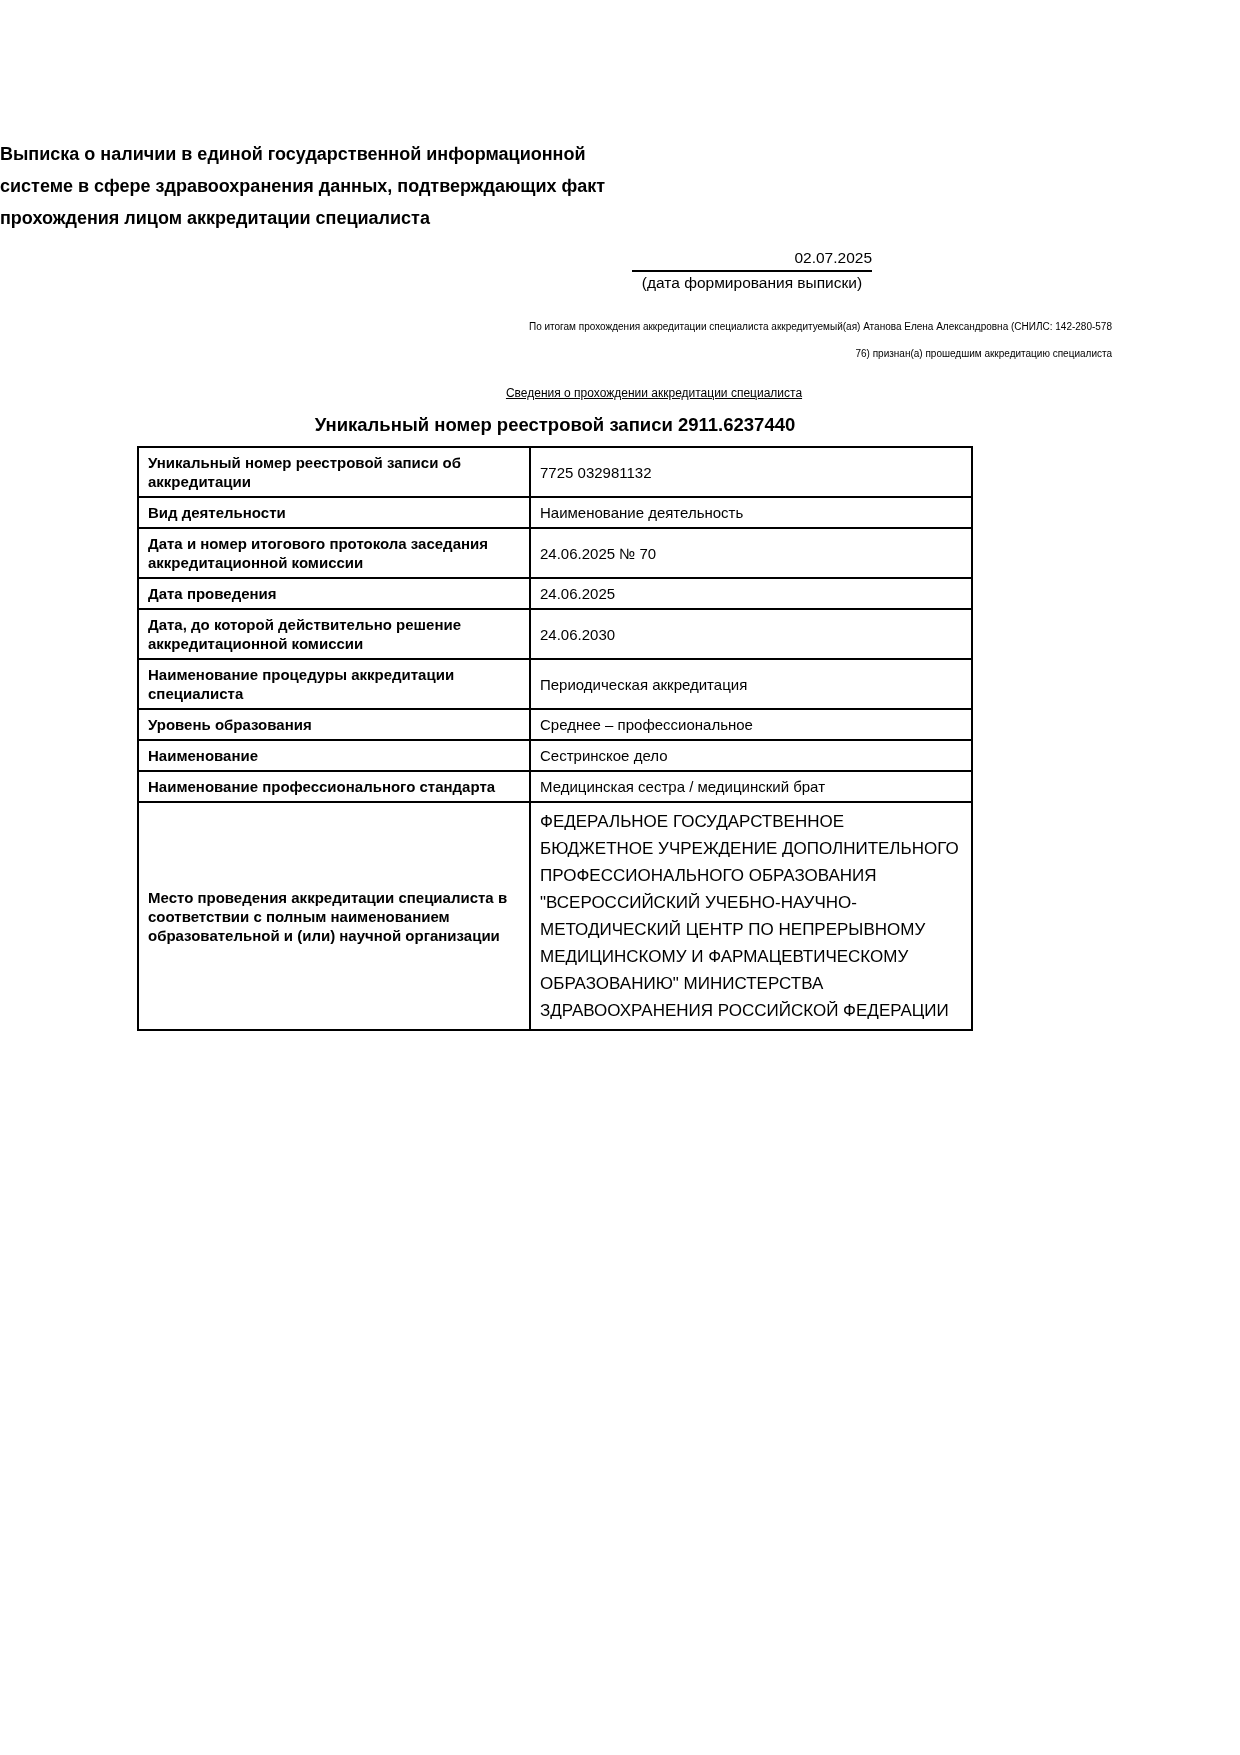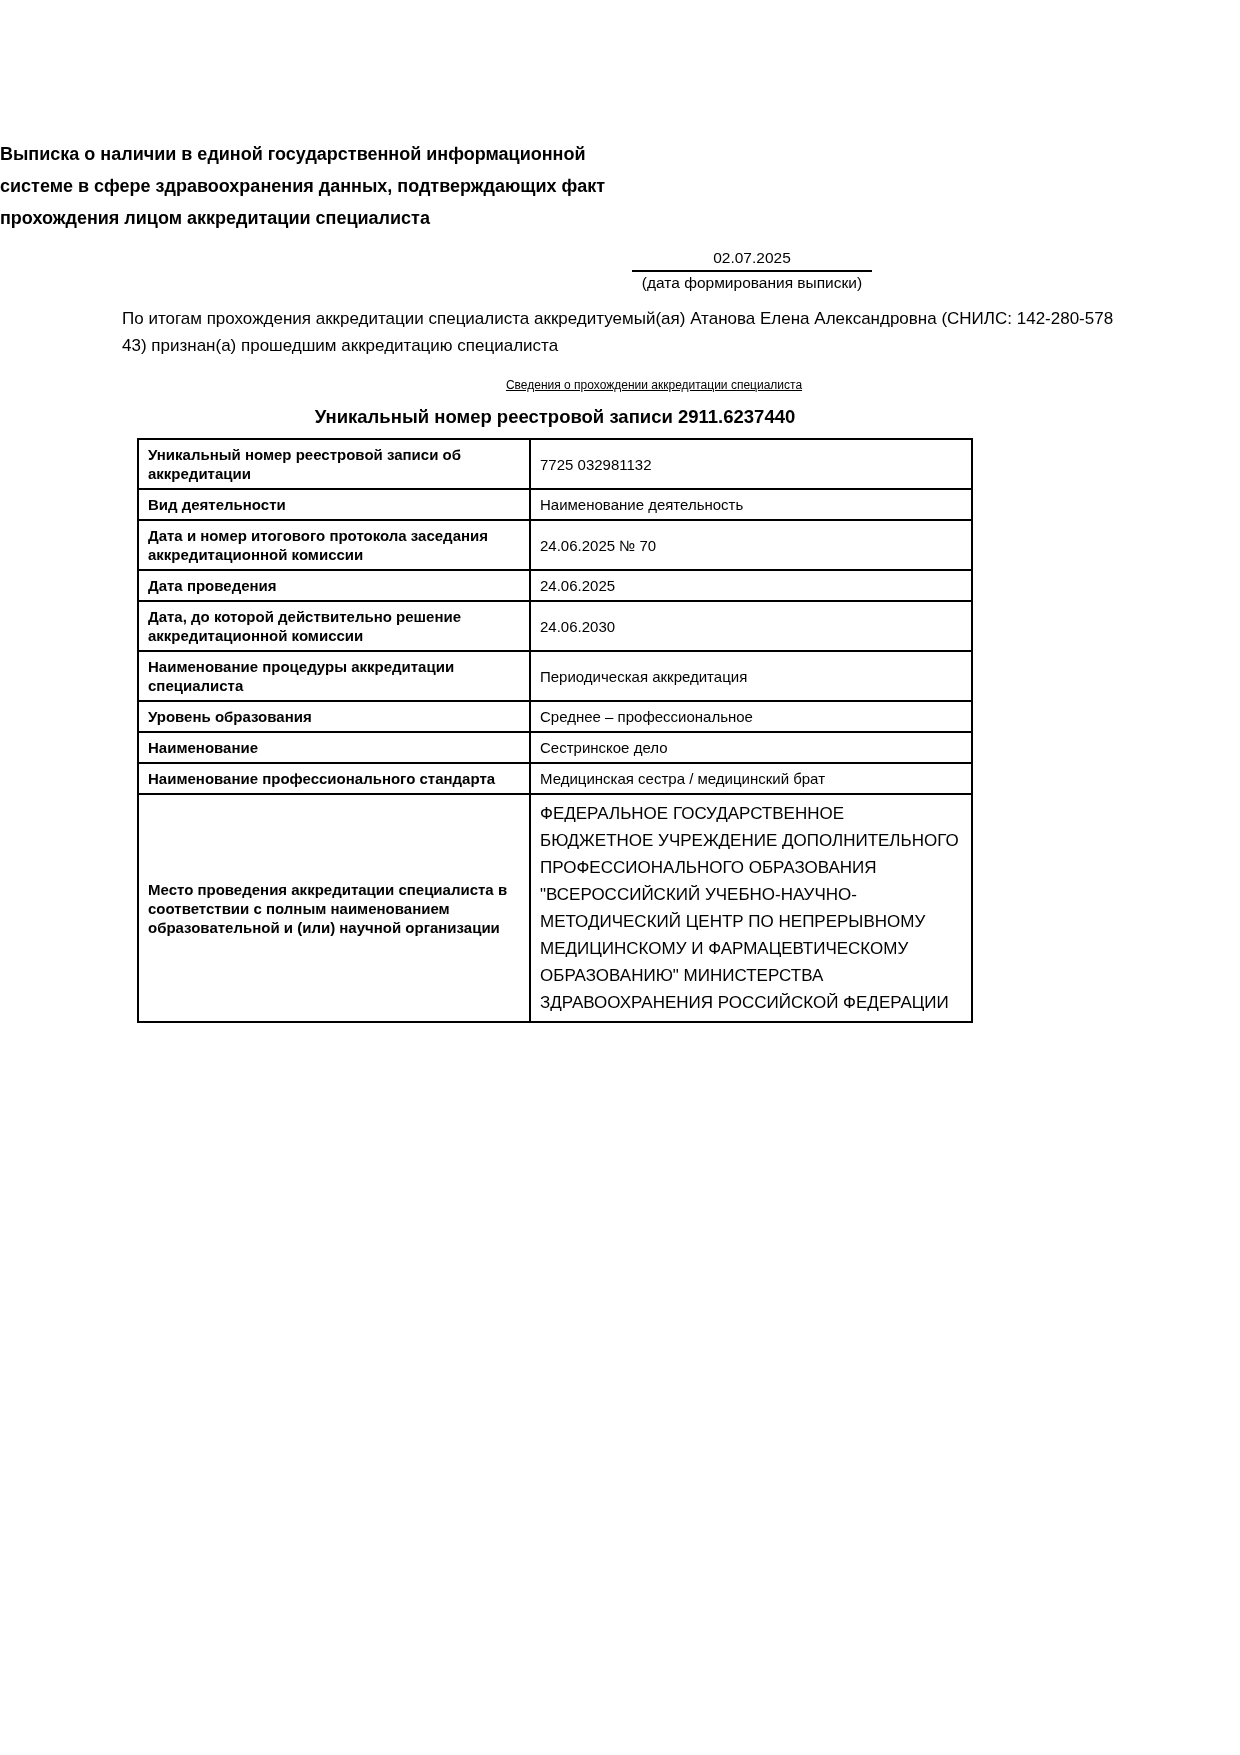--- a/index.html
+++ b/index.html
@@ -35,32 +35,33 @@
     margin-left: 632px;
     width: 240px;
     text-align: center;
     font-size: 15.5px;
   }
   .date-value {
     display: block;
     padding-bottom: 2px;
     border-bottom: 2px solid #000000;
     line-height: 20px;
+    text-align: right;
   }
   .date-caption {
     line-height: 21px;
   }
 
   
   .summary {
-    margin-top: 12px;
+    margin-top: 20px;
     width: 990px;
     margin-left: 122px;
-    text-align: left;
-    font-size: 17px;
+    text-align: right;
+    font-size: 10px;
     line-height: 27px;
   }
   .summary div { white-space: nowrap; }
 
   
   .section-heading {
     margin-top: 16px;
     width: 1220px;
     text-align: center;
     font-size: 12px;
@@ -114,21 +115,21 @@
     <div>прохождения лицом аккредитации специалиста</div>
   </div>
 
   <div class="date-block">
     <div class="date-value">02.07.2025</div>
     <div class="date-caption">(дата формирования выписки)</div>
   </div>
 
   <div class="summary">
     <div>По итогам прохождения аккредитации специалиста аккредитуемый(ая) Атанова Елена Александровна (СНИЛС: 142-280-578</div>
-    <div>43) признан(а) прошедшим аккредитацию специалиста</div>
+    <div>76) признан(а) прошедшим аккредитацию специалиста</div>
   </div>
 
   <div class="section-heading">Сведения о прохождении аккредитации специалиста</div>
 
   <div class="record-heading">Уникальный номер реестровой записи 2911.6237440</div>
 
   <table class="accreditation">
     <tbody>
       <tr>
         <td class="cell-label">Уникальный номер реестровой записи об аккредитации</td>

